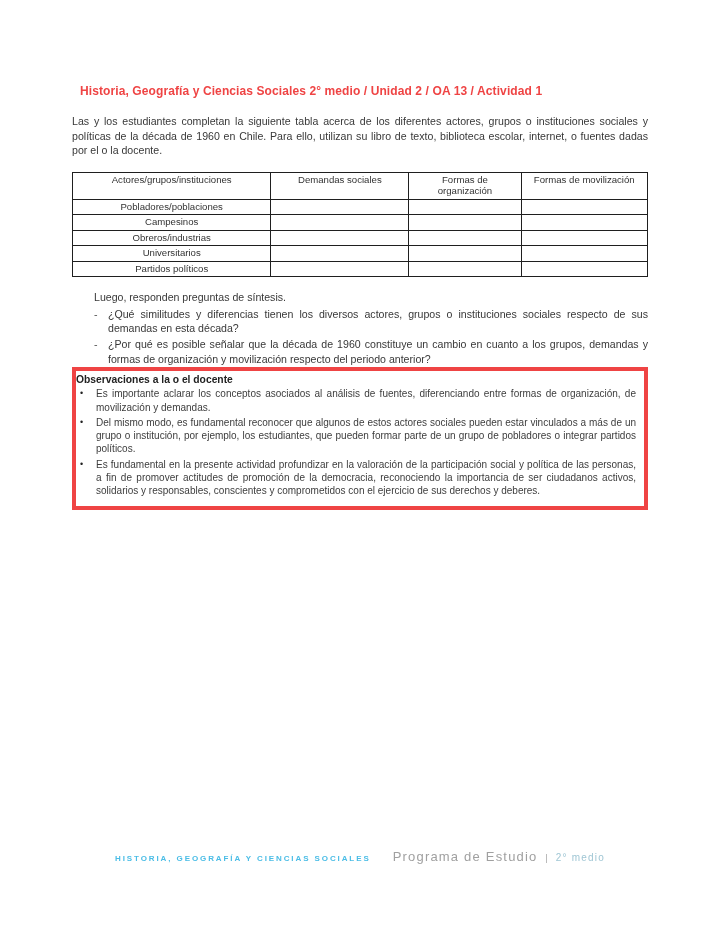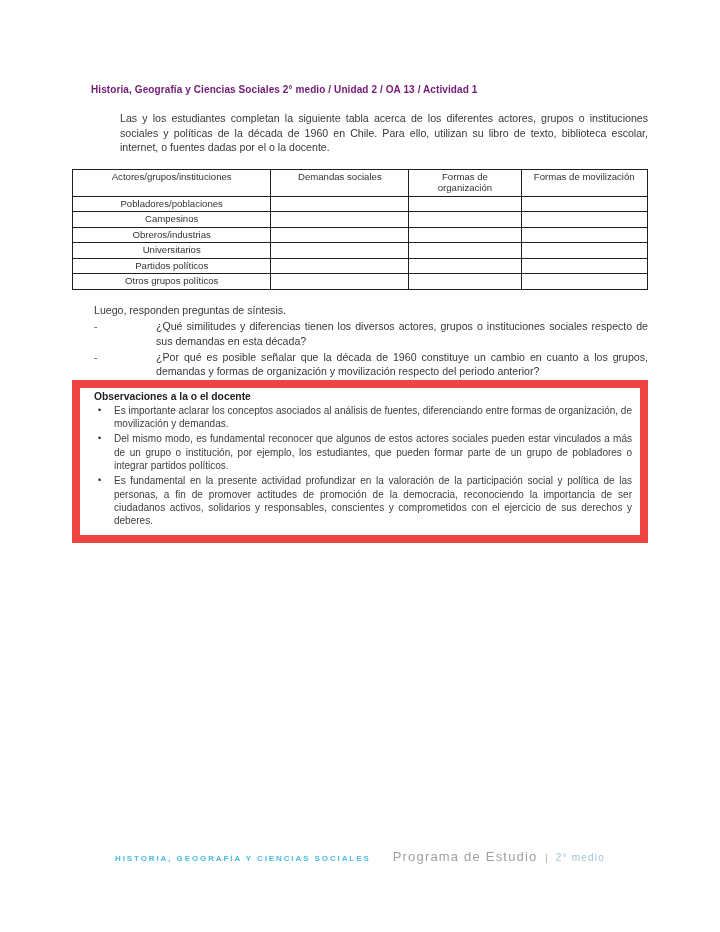--- a/index.html
+++ b/index.html
@@ -13,33 +13,32 @@
     color: #3a3a3a;
     overflow: hidden;
   }
   .content {
     position: absolute;
     left: 72px;
     top: 84px;
     width: 576px;
   }
   .doc-title {
-    font-size: 10px;
+    font-size: 12px;
     font-weight: bold;
-    color: #701a75;
-    margin-left: 19px;
+    color: #ef4444;
+    margin-left: 8px;
     margin-bottom: 16px;
     letter-spacing: 0.1px;
   }
   .para {
     font-size: 10.6px;
     line-height: 14.6px;
     text-align: justify;
     color: #383838;
-    margin-left: 48px;
   }
   .intro { margin-bottom: 14px; }
   .activity-table {
     width: 100%;
     border-collapse: collapse;
     font-size: 9.6px;
     line-height: 11.5px;
     color: #333333;
     margin-bottom: 13px;
   }
@@ -66,22 +65,22 @@
   .q-marker {
     width: 14px;
     flex: 0 0 14px;
     color: #555555;
     font-size: 10.6px;
     line-height: 14.6px;
   }
   .q-text { flex: 1; }
   .comparten { margin-top: 9px; margin-bottom: 13px; }
   .obs-box {
-    border: 8px solid #ef4444;
-    padding: 3px 8px 6px 14px;
+    border: 4px solid #ef4444;
+    padding: 3px 8px 6px 0;
     width: 100%;
   }
   .obs-title {
     font-size: 10.3px;
     font-weight: bold;
     color: #222222;
     margin-bottom: 2px;
   }
   .obs-item {
     display: flex;
@@ -174,26 +173,20 @@
           <td></td>
           <td></td>
           <td></td>
         </tr>
         <tr>
           <td>Partidos políticos</td>
           <td></td>
           <td></td>
           <td></td>
         </tr>
-        <tr>
-          <td>Otros grupos políticos</td>
-          <td></td>
-          <td></td>
-          <td></td>
-        </tr>
       </tbody>
     </table>
 
     <div class="para indented luego">Luego, responden preguntas de síntesis.</div>
 
     <div class="question-list">
       <div class="question">
         <span class="q-marker">-</span>
         <span class="para q-text">¿Qué similitudes y diferencias tienen los diversos actores, grupos o instituciones sociales respecto de sus demandas en esta década?</span>
       </div>

